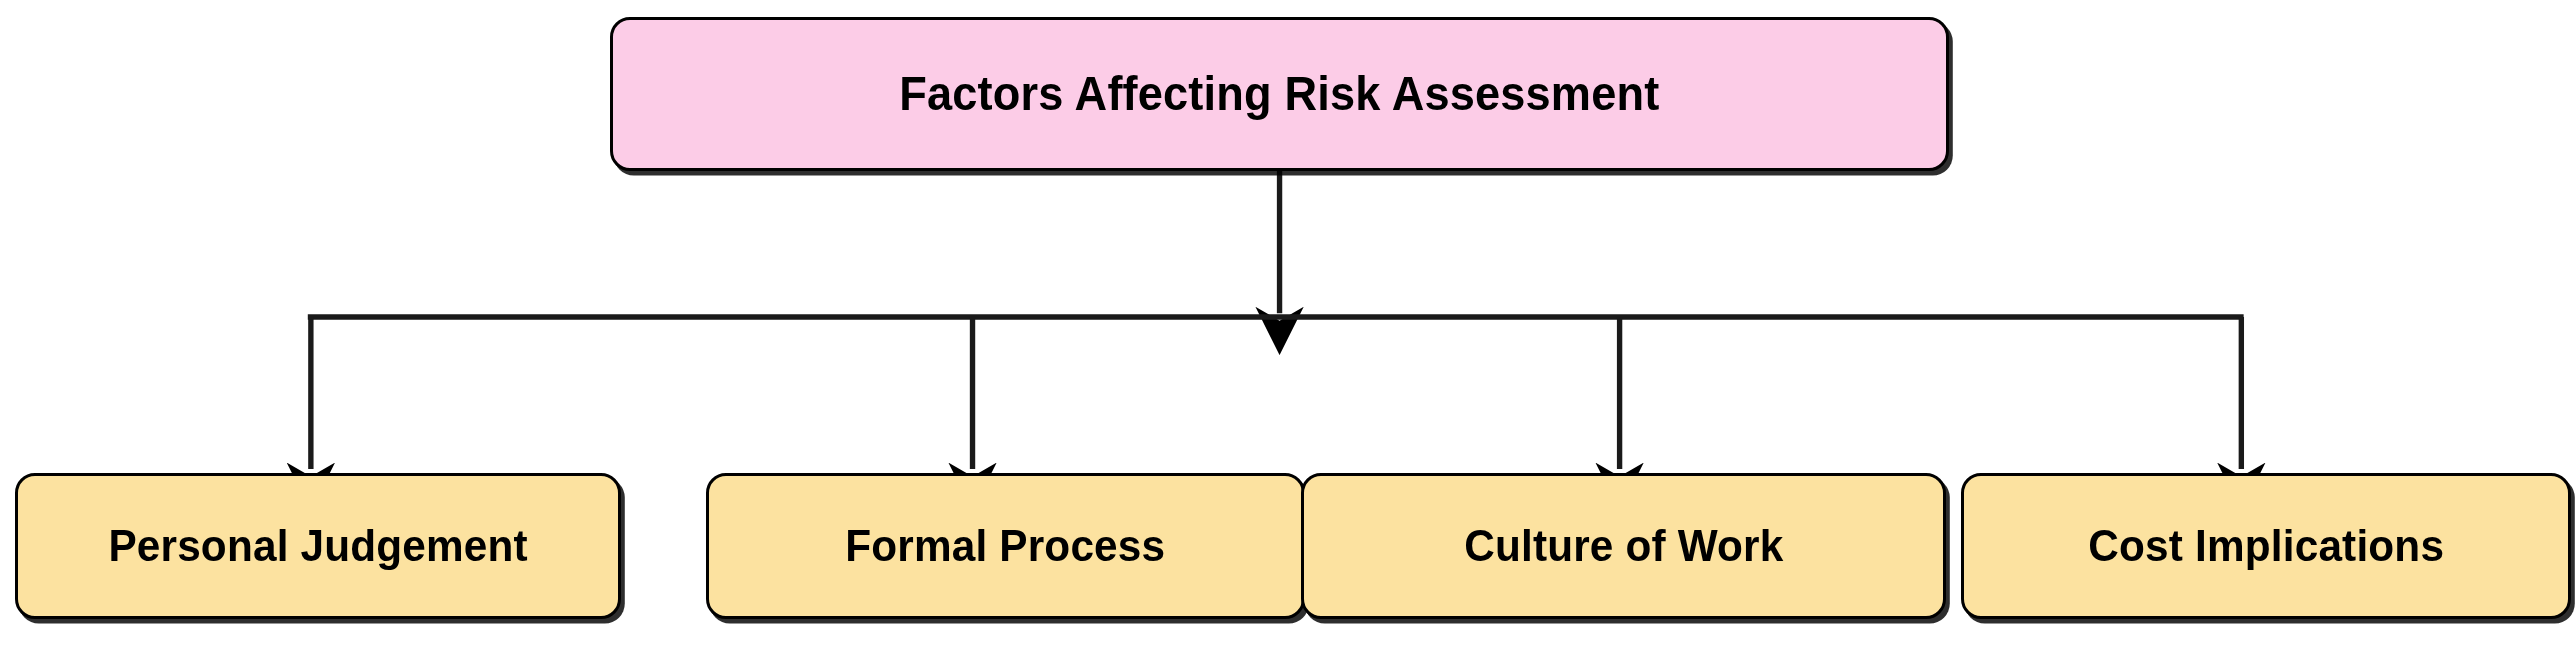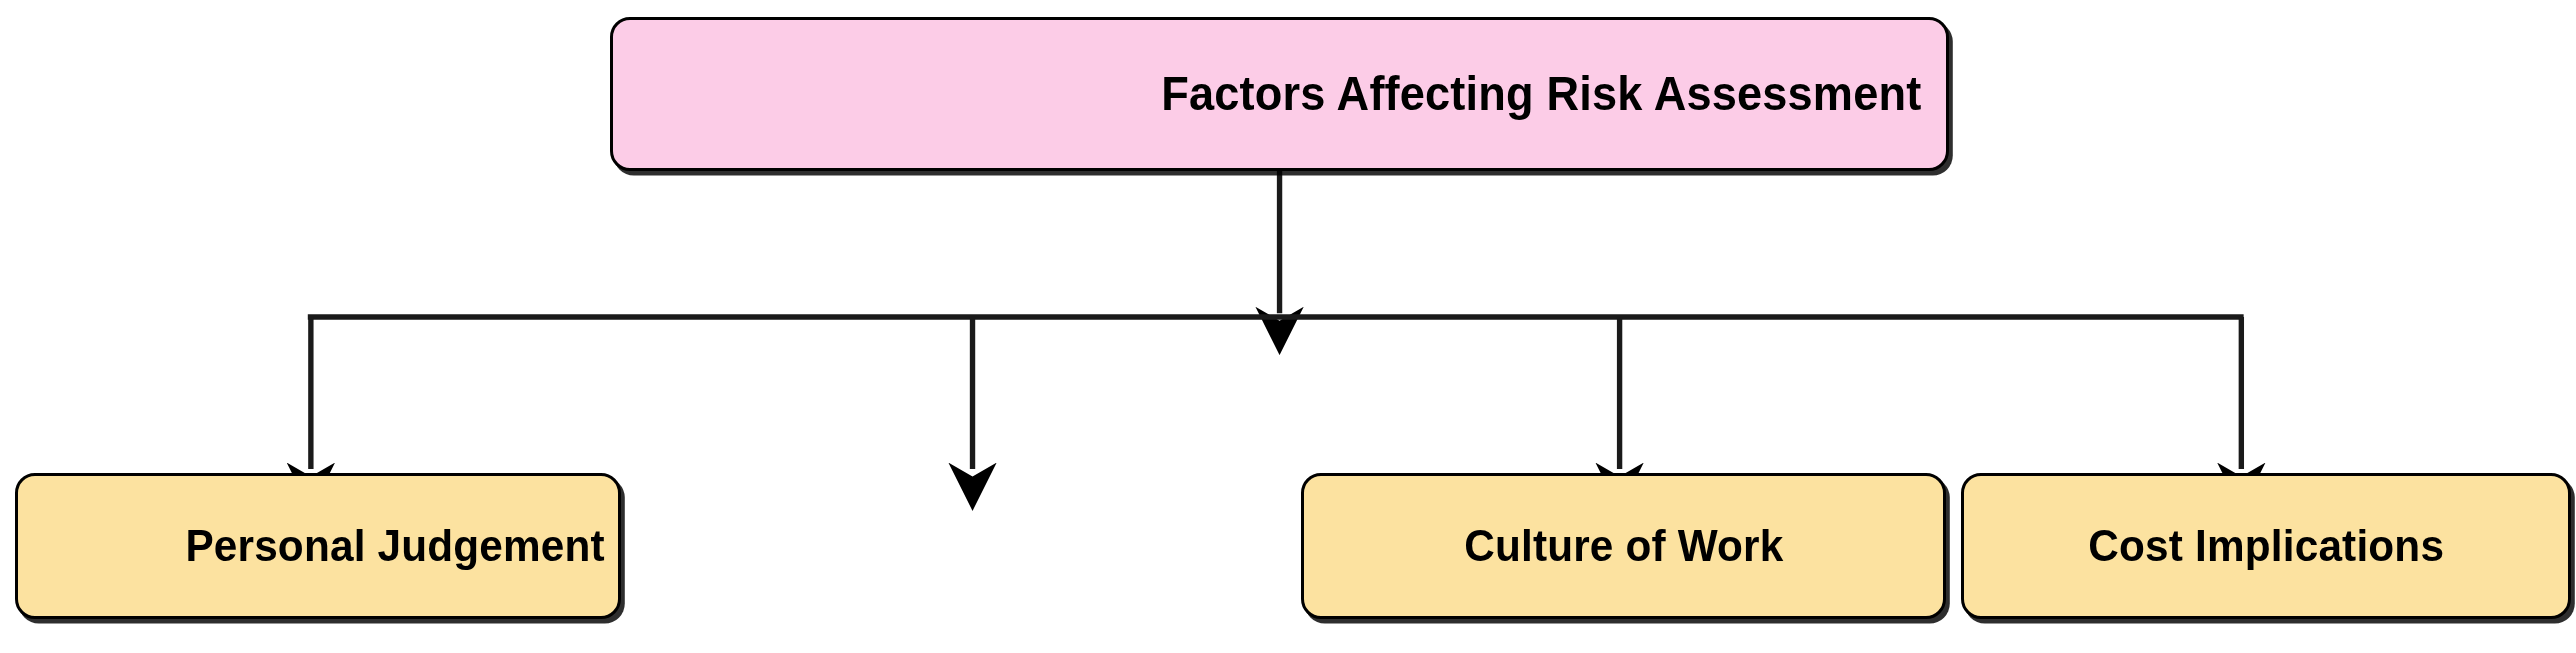--- a/index.html
+++ b/index.html
@@ -45,34 +45,33 @@
     line-height: 1.05;
     transform: scaleX(0.94);
     white-space: nowrap;
   }
   #root-node {
     left: 610px;
     top: 17px;
     width: 1339px;
     height: 154px;
     background: #FCCCE7;
-    justify-content: flex-end;
   }
   #root-node .node-label {
     font-size: 48px;
   }
   .leaf-node {
     top: 473px;
     height: 146px;
     background: #FCE2A0;
   }
   .leaf-node .node-label {
     font-size: 45px;
   }
-  #leaf-node-0 { left: 15.4px;   width: 606px; justify-content: flex-end; }
+  #leaf-node-0 { left: 15.4px;   width: 606px; }
   #leaf-node-1 { left: 706px;  width: 599px; }
   #leaf-node-2 { left: 1301px; width: 645px; }
   #leaf-node-3 { left: 1961px; width: 610px; }
 </style>
 </head>
 <body>
 
 <div id="diagram-root">
 
   <svg class="svg-layer" viewBox="0 0 3356 852">
@@ -93,20 +92,23 @@
   </svg>
 
   <div class="node-box" id="root-node">
     <span class="node-label">Factors Affecting Risk Assessment</span>
   </div>
 
   <div class="node-box leaf-node" id="leaf-node-0">
     <span class="node-label">Personal Judgement</span>
   </div>
 
+  <div class="node-box leaf-node" id="leaf-node-1">
+    <span class="node-label">Formal Process</span>
+  </div>
 
   <div class="node-box leaf-node" id="leaf-node-3">
     <span class="node-label">Cost Implications</span>
   </div>
 
   <div class="node-box leaf-node" id="leaf-node-2">
     <span class="node-label">Culture of Work</span>
   </div>
 
 </div>

